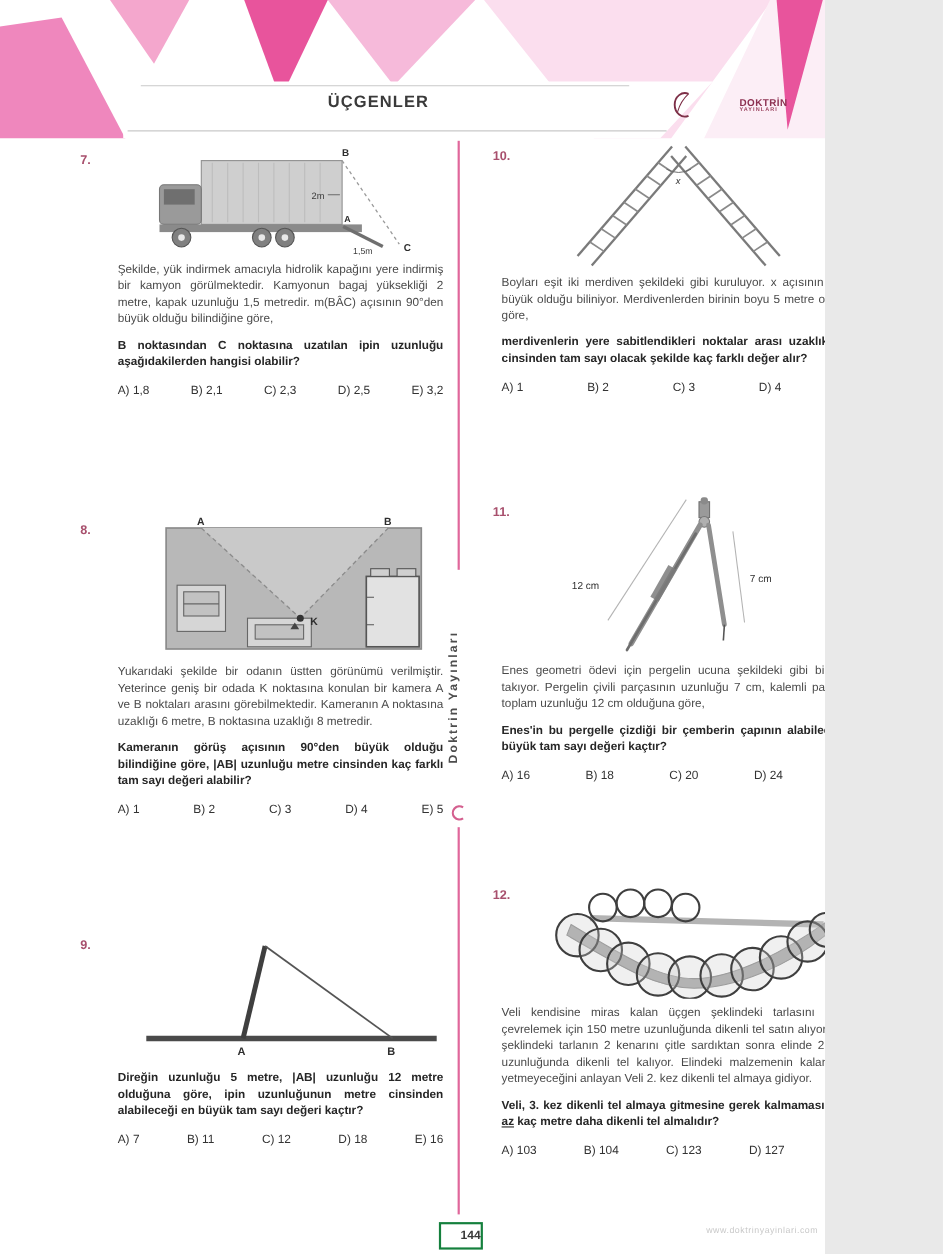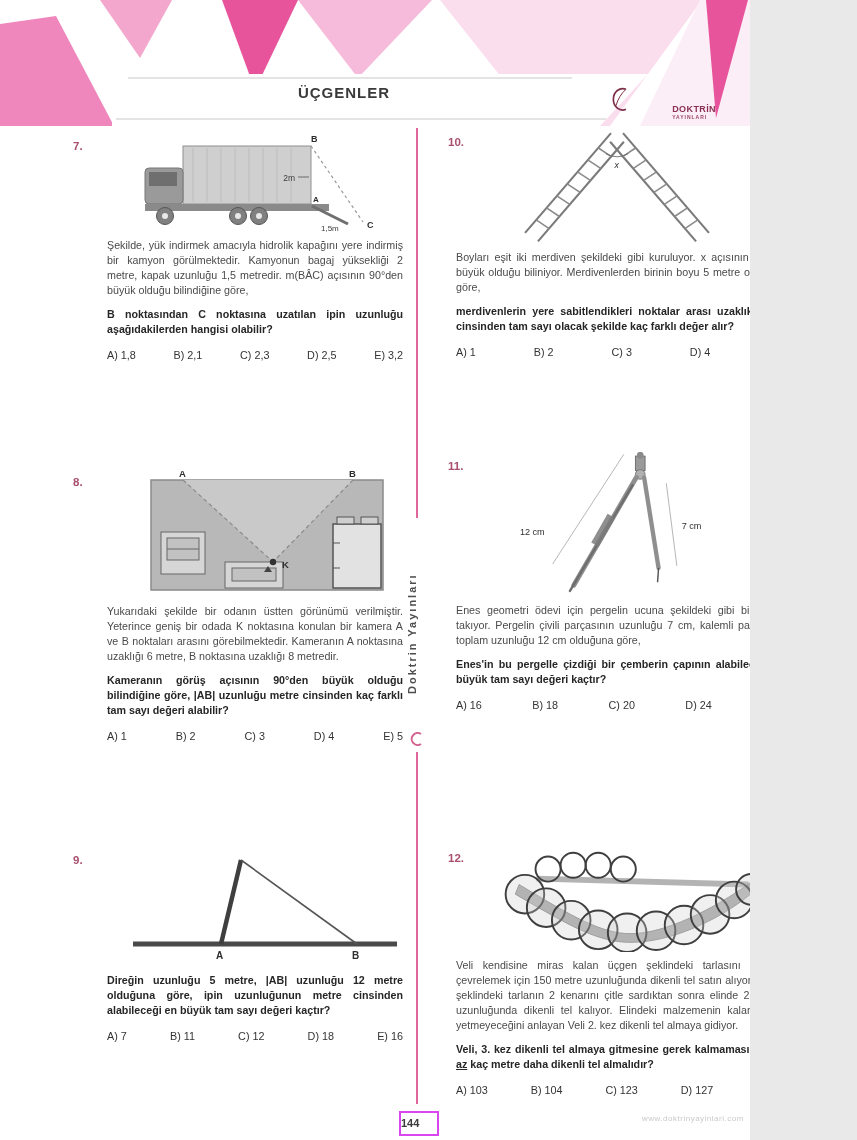--- a/index.html
+++ b/index.html
@@ -2,21 +2,21 @@
 <html><head>
 <meta charset="utf-8">
 <style>
   html,body{margin:0;padding:0;background:#e9e9e9;}
   .page{position:relative;width:750px;height:1140px;background:#ffffff;overflow:hidden;
         font-family:"Liberation Sans", sans-serif;color:#3f3f3f;}
   
   .hdr-svg{position:absolute;top:0;left:0;}
   .page-title{position:absolute;top:84px;left:244px;width:200px;text-align:center;
               font-size:15px;font-weight:bold;letter-spacing:1px;color:#3a3a3a;}
-  .logo{position:absolute;top:72px;left:606px;width:110px;height:48px;display:flex;align-items:flex-end;gap:39px;}
+  .logo{position:absolute;top:72px;left:606px;width:110px;height:48px;display:flex;align-items:center;gap:39px;}
   .logo-text{margin-left:3px;line-height:1.05;}
   .logo-l1{font-size:9px;font-weight:800;color:#8c3050;letter-spacing:.4px;}
   .logo-l2{font-size:5px;font-weight:700;color:#9c4560;letter-spacing:1px;}
   
   .vline{position:absolute;left:416px;width:2px;background:#e0679b;}
   .vtext{position:absolute;left:406px;top:520px;height:228px;width:18px;
          writing-mode:vertical-rl;transform:rotate(180deg);
          font-size:11px;font-weight:bold;color:#4d4d4d;letter-spacing:2px;text-align:center;}
   .vmark{position:absolute;left:407px;top:730px;}
   
@@ -25,22 +25,22 @@
   .q-right{left:448px;width:342px;}
   .qnum{position:absolute;left:0;top:8px;font-size:11.5px;font-weight:bold;color:#a8506d;}
   .q-left .qcontent{margin-left:34px;width:296px;}
   .q-right .qcontent{margin-left:8px;width:332px;}
   .fig{display:block;}
   .body-txt{font-size:10.7px;line-height:15px;text-align:justify;color:#4a4a4a;margin:6px 0 0 0;}
   .bold-txt{font-size:10.7px;line-height:15px;text-align:justify;color:#262626;font-weight:bold;margin:9px 0 0 0;}
   .u{text-decoration:underline;}
   .options{display:flex;justify-content:space-between;font-size:10.8px;color:#333;margin-top:12px;font-weight:500;}
   
-  .pagenum{position:absolute;left:399px;top:1111px;width:36px;height:21px;border:2px solid #d946ef;
-           background:#fff;text-align:left;line-height:21px;font-size:11px;font-weight:bold;color:#3a3a3a;}
+  .pagenum{position:absolute;left:399px;top:1111px;width:36px;height:21px;border:2px solid #15803d;
+           background:#fff;text-align:right;line-height:21px;font-size:11px;font-weight:bold;color:#3a3a3a;}
   .watermark{position:absolute;left:642px;top:1114px;font-size:8px;color:#c9c9c9;letter-spacing:.5px;}
   svg text{font-family:"Liberation Sans", sans-serif;}
 </style>
 </head>
 <body>
 
 <div class="page">
 
   <svg class="hdr-svg" width="857" height="126" viewBox="0 0 857 126">
     <rect width="857" height="126" fill="#ffffff"></rect>
@@ -240,21 +240,21 @@
       <div class="options">
         <span>A) 16</span>
         <span>B) 18</span>
         <span>C) 20</span>
         <span>D) 24</span>
         <span>E) 37</span>
       </div>
     </div>
   </div>
 
-  <div class="question q-right" style="top:844px;">
+  <div class="question q-right" style="top:800px;">
     <span class="qnum">12.</span>
     <div class="qcontent">
       <svg class="fig" width="290" height="108" viewBox="0 0 300 112" style="margin-left:30px;">
         <path d="M34,42 C 90,76 120,93 150,93 C 185,93 235,68 274,40 L 274,52 C 240,80 190,102 150,102 C 115,102 85,84 30,52 Z" fill="#a8a8a8" stroke="#888" stroke-width="1"></path>
         <line x1="52" y1="36" x2="272" y2="42" stroke="#9a9a9a" stroke-width="6" opacity="0.75"></line>
         <g stroke="#3f3f3f" stroke-width="2" fill="#cdcdcd" fill-opacity="0.3">
           <circle cx="40" cy="52" r="20"></circle>
             <circle cx="62" cy="66" r="20"></circle>
             <circle cx="88" cy="79" r="20"></circle>
           <circle cx="116" cy="89" r="20"></circle>

